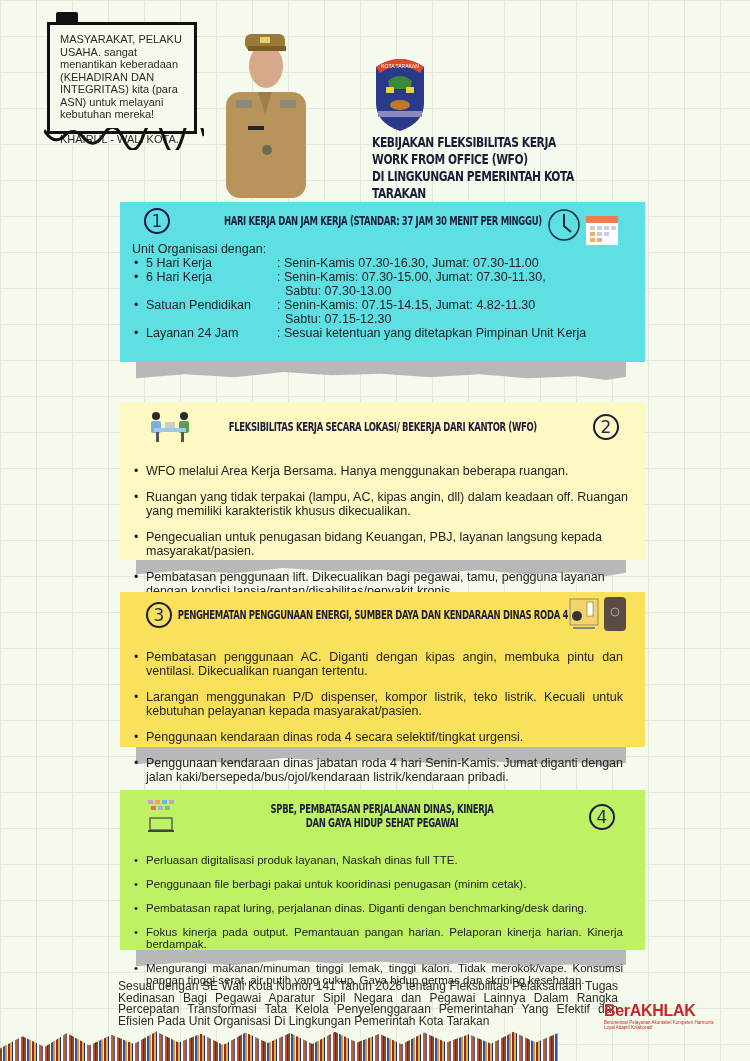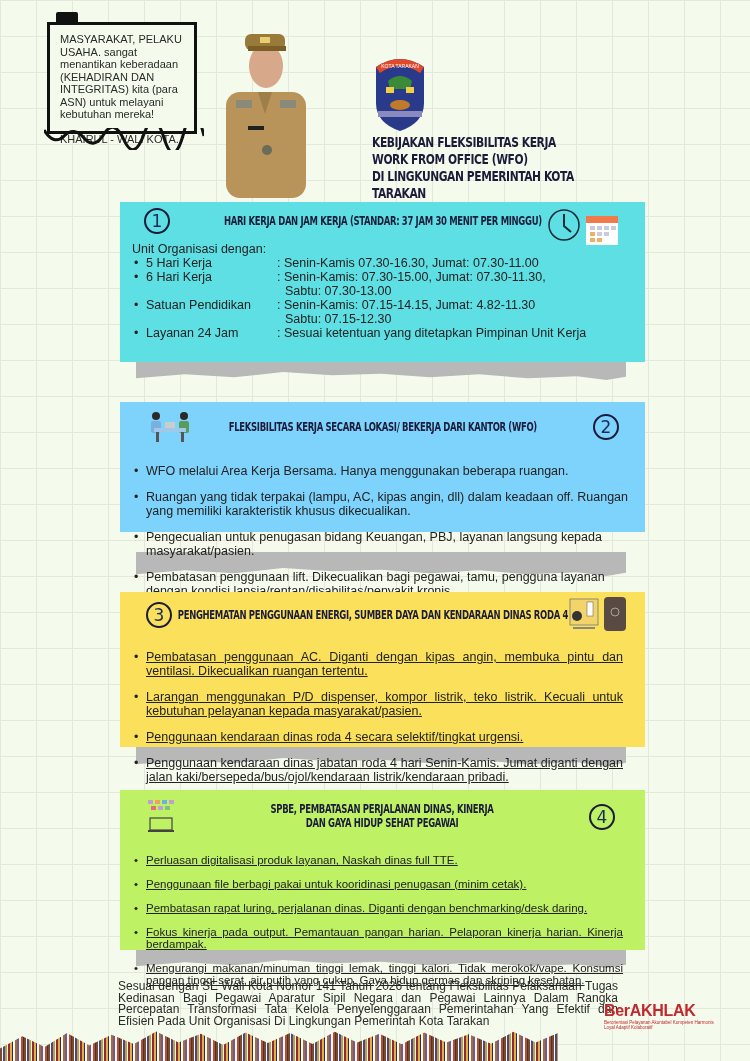--- a/index.html
+++ b/index.html
@@ -37,21 +37,21 @@
     font-family: "DejaVu Sans Condensed", "Liberation Sans Narrow", "DejaVu Sans", sans-serif;
     font-weight: bold; font-size: 14.5px; line-height: 17px; color: #1b1b3a;
     letter-spacing: -0.5px; transform: scaleX(0.82); transform-origin: left top;
   }
 
   
   .panel { left: 120px; width: 525px; padding: 0 12px; }
   .panel-shadow { left: 136px; width: 490px; height: 26px; background: #b8b8b8;
     clip-path: polygon(0 0,100% 0,100% 80%,96% 92%,90% 78%,80% 86%,70% 70%,60% 82%,50% 68%,40% 74%,30% 62%,20% 82%,10% 70%,0 86%); }
   .p1 { top: 202px; height: 160px; background: #5ddfe4; }
-  .p2 { top: 402px; height: 130px; background: #7dd3fc; }
+  .p2 { top: 402px; height: 158px; background: #fef9c3; }
   .p3 { top: 592px; height: 155px; background: #fbe05c; }
   .p4 { top: 790px; height: 160px; background: #bef264; }
 
   .panel-head {
     display: flex; align-items: center; justify-content: center; position: relative;
     height: 38px;
   }
   .panel-title {
     font-family: "DejaVu Sans Condensed", "DejaVu Sans", sans-serif;
     font-weight: bold; font-size: 11.5px; color: #1b1b3a; text-align: center;
@@ -61,21 +61,21 @@
     position: absolute; width: 26px; height: 26px; border: 2px solid #1b1b3a; border-radius: 50%;
     display: flex; align-items: center; justify-content: center;
     font-size: 17px; color: #1b2b5a; font-family: "DejaVu Sans", sans-serif;
   }
   .icon-box { position: absolute; }
 
   .body-text { font-size: 12.5px; line-height: 14px; color: #222; }
   ul.bullets { list-style: none; }
   ul.bullets li { position: relative; padding-left: 14px; margin-top: 12px; }
   ul.bullets li::before { content: "•"; position: absolute; left: 2px; top: 0; }
-  .justify li { text-align: justify; text-decoration: underline; }
+  .justify li { text-align: justify; }
 
   .sched-row { display: flex; }
   .sched-label { width: 145px; position: relative; padding-left: 14px; }
   .sched-label::before { content: "•"; position: absolute; left: 2px; }
   .sched-val { flex: 1; }
   .sched-val span { display: block; }
   .sched-val .cont { padding-left: 8px; }
 
   .footer-note {
     left: 118px; top: 981px; width: 500px; font-size: 12px; line-height: 11.5px;

